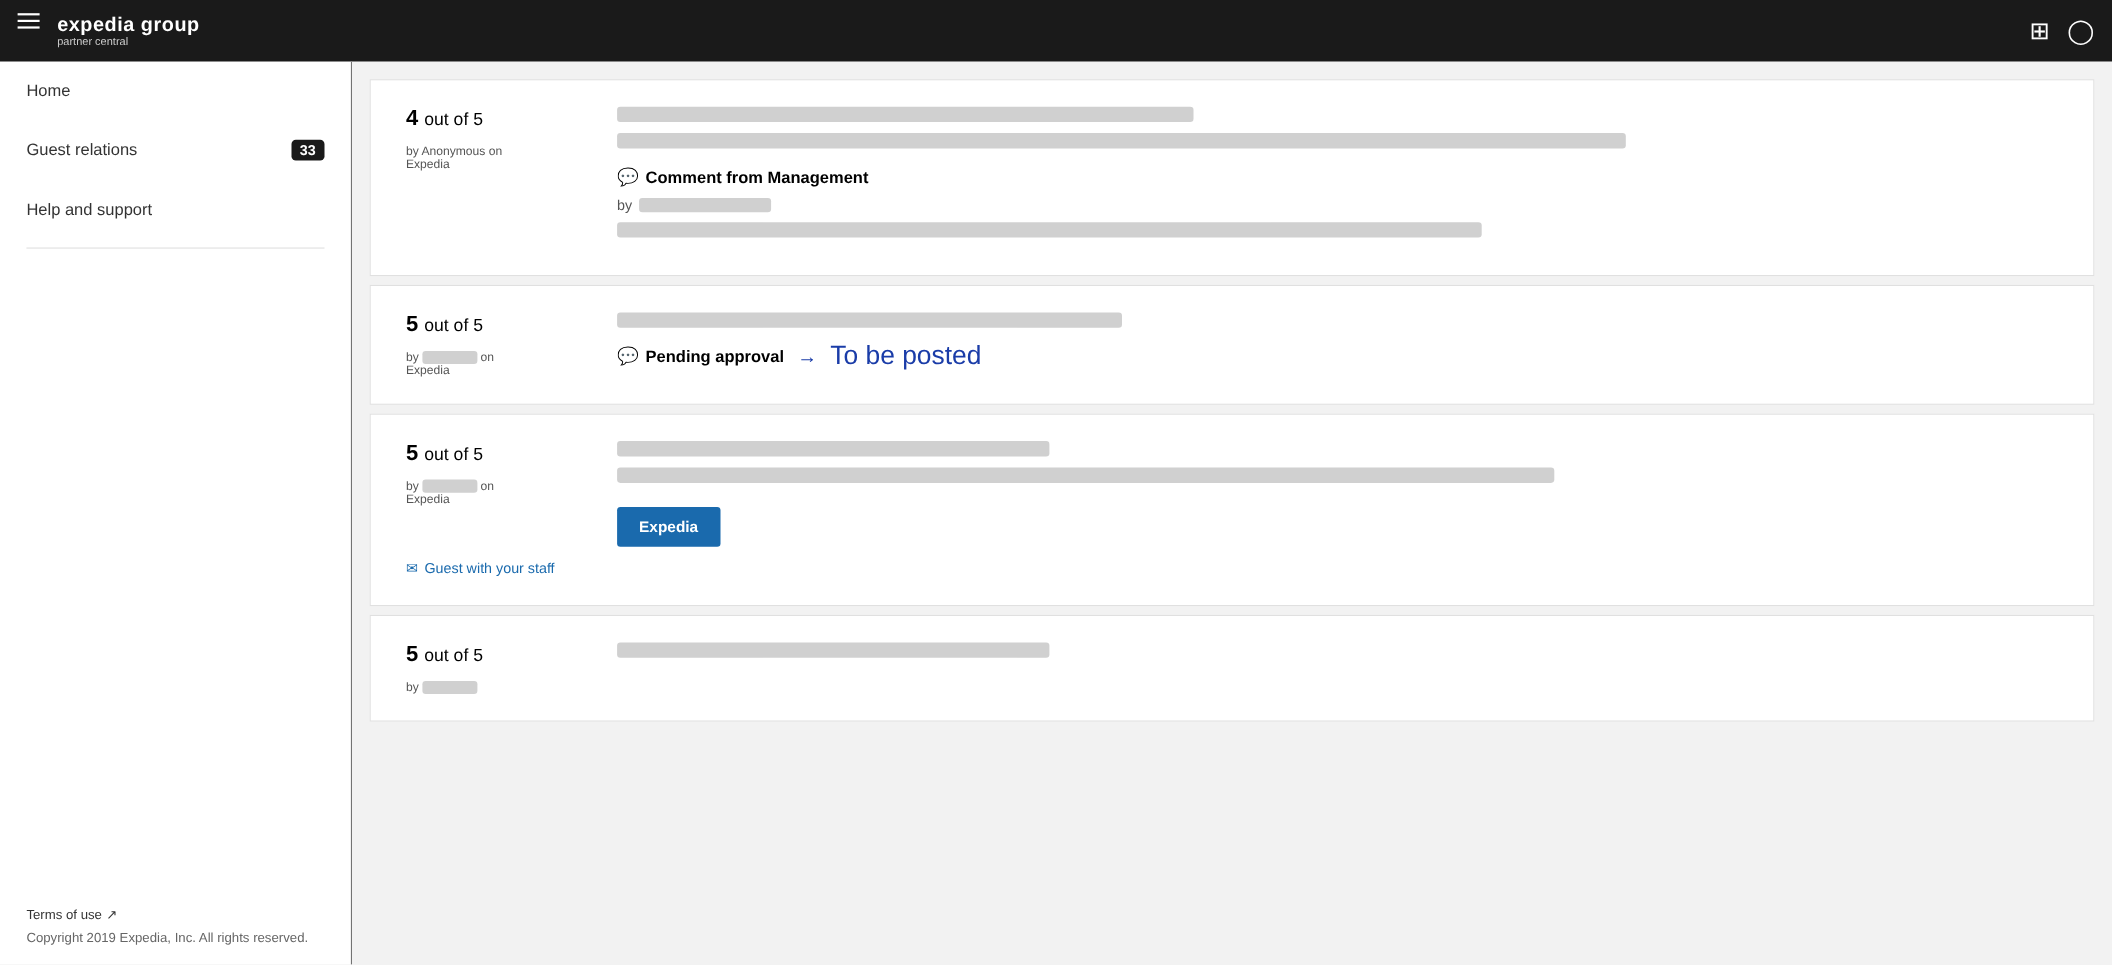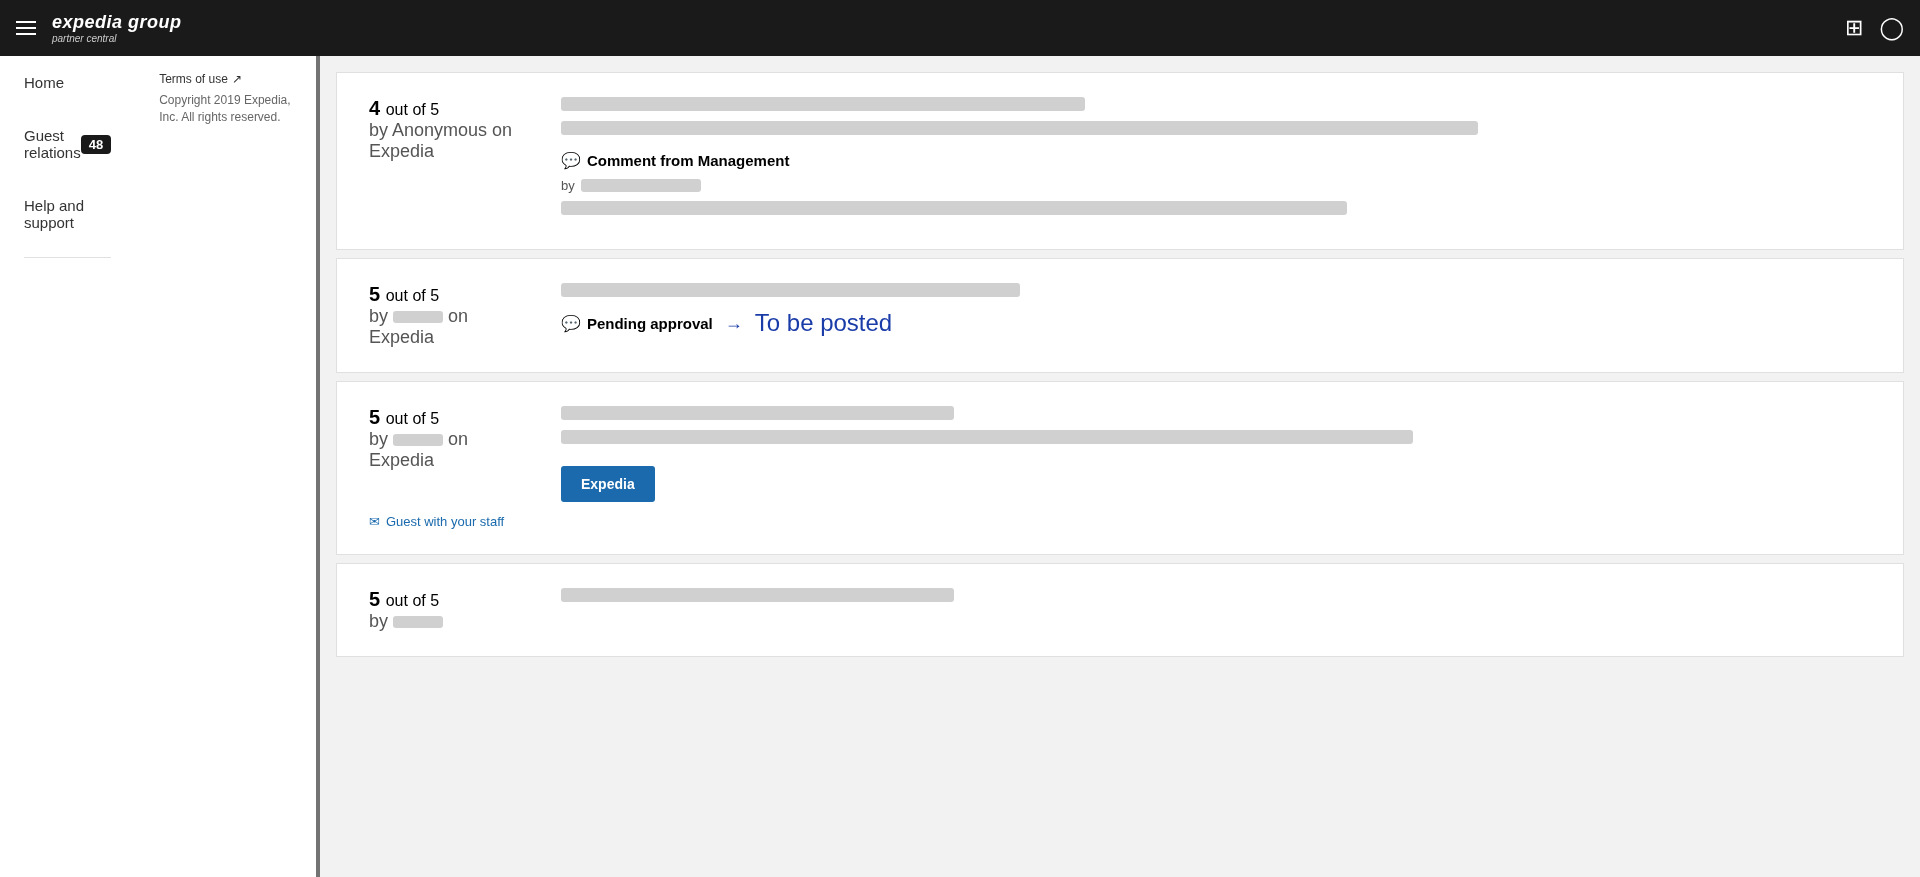--- a/index.html
+++ b/index.html
@@ -8,40 +8,40 @@
     
     .topnav {
       background: #1a1a1a;
       height: 56px;
       display: flex;
       align-items: center;
       justify-content: space-between;
       padding: 0 16px;
       flex-shrink: 0;
     }
-    .topnav-left { display: flex; align-items: center; gap: 16px; font-style: italic; }
+    .topnav-left { display: flex; align-items: flex-start; gap: 16px; }
     .hamburger { display: flex; flex-direction: column; gap: 4px; cursor: pointer; }
     .hamburger span { display: block; width: 20px; height: 2px; background: white; }
     .logo-text { color: white; font-size: 14px; }
     .logo-text .main { font-size: 18px; font-weight: bold; letter-spacing: 0.5px; }
     .logo-text .sub { font-size: 10px; color: #ccc; }
     .topnav-right { display: flex; align-items: center; gap: 16px; }
     .topnav-icon { color: white; font-size: 22px; cursor: pointer; }
 
     
     .main-layout { display: flex; flex: 1; overflow: hidden; }
 
     
     .sidebar {
       width: 320px;
       background: #fff;
-      border-right: 4px solid #737373;
+      border-right: 1px solid #737373;
       flex-shrink: 0;
       display: flex;
-      flex-direction: row;
+      flex-direction: column;
       padding-top: 0;
     }
     .sidebar-nav { flex: 1; }
     .sidebar-item {
       padding: 18px 24px;
       font-size: 15px;
       color: #333;
       cursor: pointer;
       display: flex;
       align-items: center;
@@ -79,21 +79,21 @@
       border: 1px solid #e0e0e0;
     }
     .review-card + .review-card { margin-top: 8px; }
 
     .review-row { display: flex; gap: 32px; }
     .review-left { min-width: 160px; }
     .review-right { flex: 1; }
 
     .review-rating { font-size: 20px; font-weight: bold; }
     .review-rating span.total { font-size: 16px; font-weight: normal; }
-    .review-by { font-size: 18px; color: #555; margin-top: 0; }
+    .review-by { font-size: 11px; color: #555; margin-top: 12px; }
     .review-by .reviewer { background: #d0d0d0; border-radius: 3px; display: inline-block; width: 60px; height: 13px; vertical-align: middle; }
 
     .placeholder-bar {
       background: #d0d0d0;
       border-radius: 3px;
       height: 14px;
       margin-bottom: 10px;
     }
 
     .management-comment { margin-top: 16px; }
@@ -175,21 +175,21 @@
 
 <div class="main-layout">
 
   <aside class="sidebar">
     <div class="sidebar-nav">
       <div class="sidebar-item">
         <span>Home</span>
       </div>
       <div class="sidebar-item">
         <span>Guest relations</span>
-        <span class="sidebar-badge">48</span>
+        <span class="sidebar-badge">33</span>
       </div>
       <div class="sidebar-item">
         <span>Help and support</span>
       </div>
       <hr class="sidebar-divider">
     </div>
     <div class="sidebar-footer">
       <a href="#">
         <span>Terms of use</span>
         <span>↗</span>

